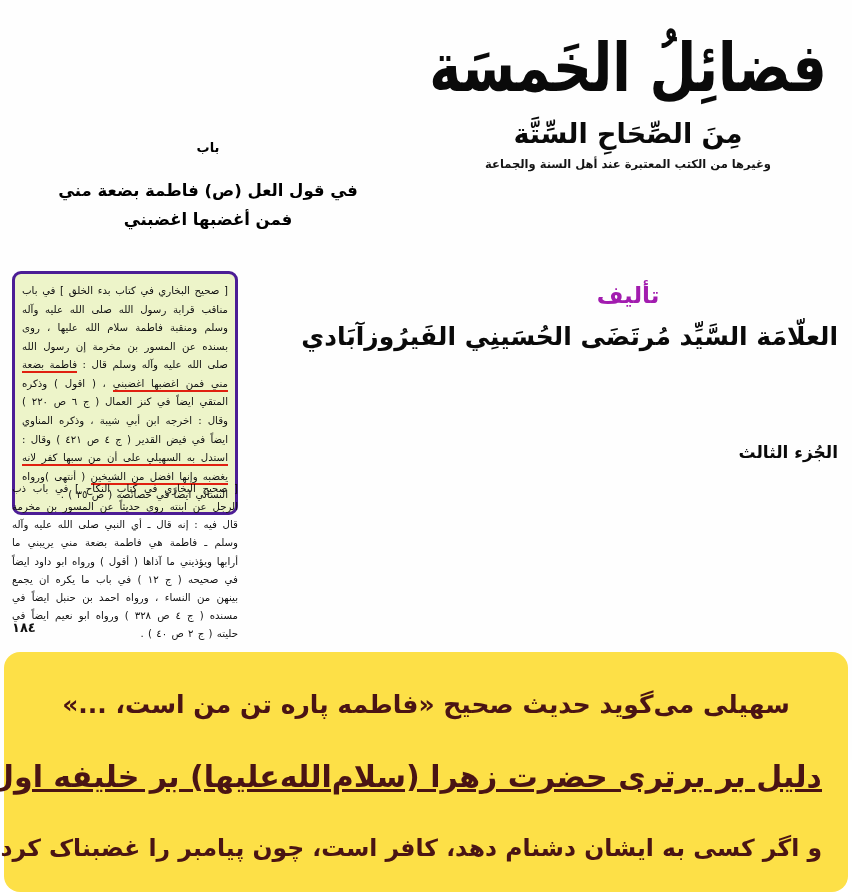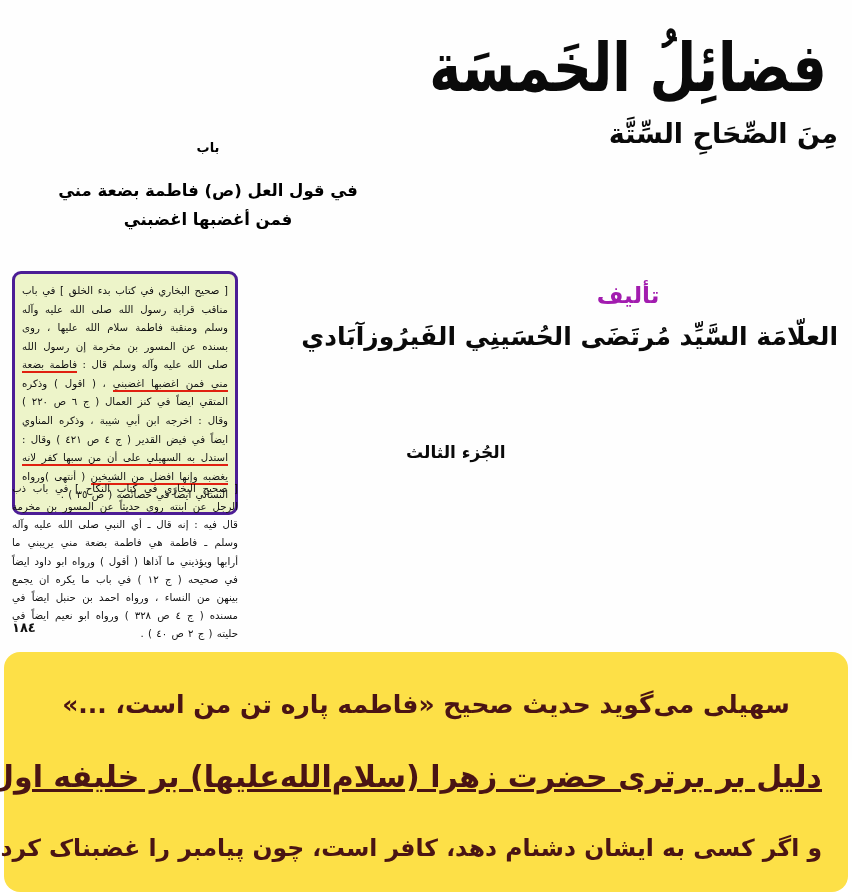--- a/index.html
+++ b/index.html
@@ -47,21 +47,20 @@
     transform-origin: center top;
     margin: 0 0 26px 0;
   }
   .calligraphy-sub {
     font-family: "DejaVu Sans", sans-serif;
     font-size: 27px;
     font-weight: 600;
     color: #0a0a0a;
     margin: 0 0 8px 0;
     white-space: nowrap;
-    text-align: right;
   }
   .calligraphy-note {
     font-family: "DejaVu Sans", sans-serif;
     font-size: 11.5px;
     font-weight: 600;
     color: #141414;
     margin: 0;
     white-space: nowrap;
   }
   #author-block {
@@ -80,24 +79,24 @@
   }
   .author-name {
     font-size: 25px;
     font-weight: 700;
     margin: 0;
     color: #0a0a0a;
     white-space: nowrap;
   }
   #volume-line {
     position: absolute;
-    right: 26px;
+    right: 14px;
     top: 442px;
     width: 420px;
-    text-align: left;
+    text-align: right;
     font-size: 17px;
     font-weight: 600;
     color: #0a0a0a;
     direction: rtl;
   }
 
   
   #text-column {
     position: absolute;
     left: 8px;
@@ -206,20 +205,21 @@
   #translation-panel .tline.l3 { font-size: 23.5px; }
 </style>
 </head>
 <body>
 
 <div id="scan-area">
 
   <div id="title-block">
     <div class="calligraphy-title">فضائِلُ الخَمسَة</div>
     <div class="calligraphy-sub">مِنَ الصِّحَاحِ السِّتَّة</div>
+    <div class="calligraphy-note">وغيرها من الكتب المعتبرة عند أهل السنة والجماعة</div>
   </div>
 
   <div id="author-block">
     <div class="author-label">تأليف</div>
     <div class="author-name">العلّامَة السَّيِّد مُرتَضَى الحُسَينِي الفَيرُوزآبَادي</div>
   </div>
 
   <div id="volume-line">الجُزء الثالث</div>
 
   <div id="text-column">

